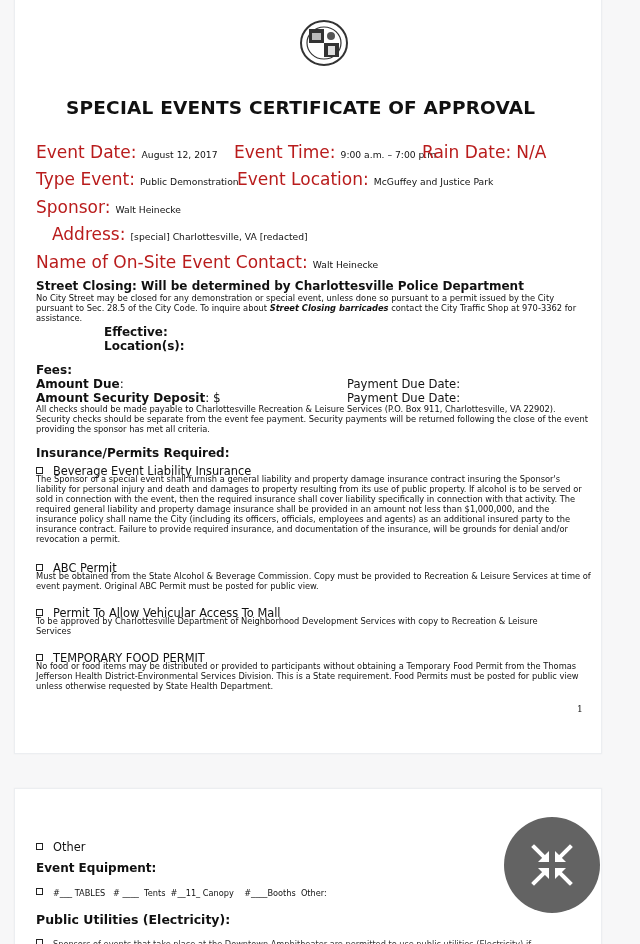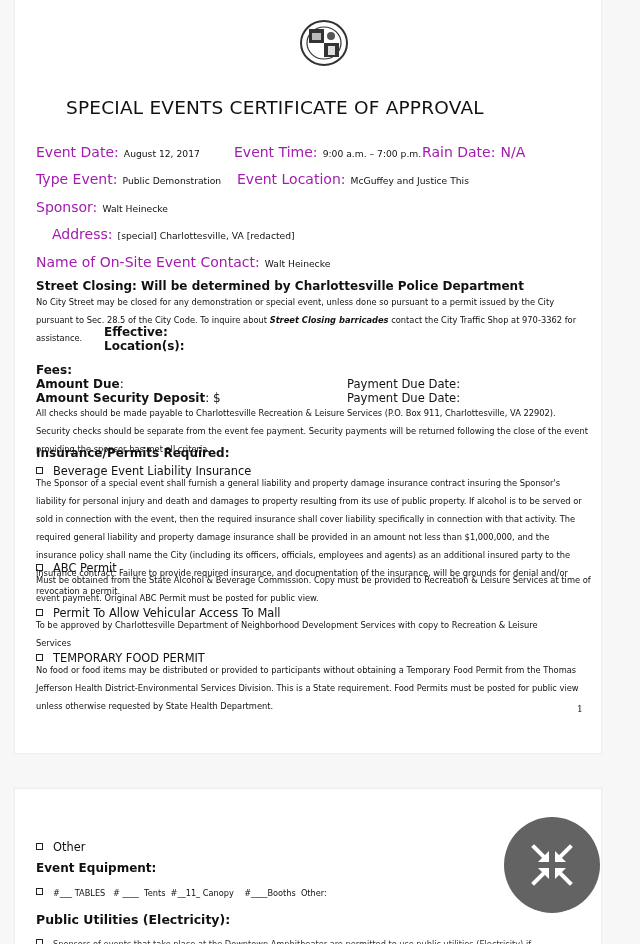--- a/index.html
+++ b/index.html
@@ -1,25 +1,25 @@
 <!DOCTYPE html>
 <html><head>
 <meta charset="utf-8">
 <style>
   html, body { margin:0; padding:0; }
   body { width:640px; height:944px; overflow:hidden; background:#f7f7f8; font-family:"DejaVu Sans", sans-serif; color:#111; position:relative; }
   .page { position:absolute; left:14px; width:586px; background:#fff; border:1px solid #eceef1; box-shadow:0 0 2px rgba(0,0,0,0.04); }
   #page1 { top:-4px; height:756px; }
   #page2 { top:788px; height:170px; }
   .abs { position:absolute; white-space:nowrap; }
-  .lbl { font-size:14px; color:#a21caf; }
+  .lbl { font-size:17px; color:#b91c1c; }
   .val { font-size:9.2px; color:#111; }
   .h-bold { font-weight:bold; font-size:12px; }
-  .small { font-size:8.3px; line-height:18px; color:#111; white-space:normal; }
-  .title { font-family:"DejaVu Sans", sans-serif; font-weight:normal; font-size:18.5px; letter-spacing:0.2px; }
+  .small { font-size:8.3px; line-height:10px; color:#111; white-space:normal; }
+  .title { font-family:"DejaVu Sans", sans-serif; font-weight:bold; font-size:18.5px; letter-spacing:0.2px; }
   .chk { display:inline-block; width:5px; height:5px; border:1px solid #222; margin-right:10px; vertical-align:1px; }
   .item-title { font-size:11.4px; }
   .fab { position:absolute; left:504px; top:817px; width:96px; height:96px; border-radius:50%; background:#636363; display:flex; align-items:center; justify-content:center; cursor:pointer; }
   .seal { position:absolute; left:284px; top:22px; }
 </style>
 </head>
 <body>
 
 <div id="page1" class="page">
 
@@ -47,21 +47,21 @@
     <span class="lbl">Rain Date:</span>
     <span class="lbl">N/A</span>
   </div>
 
   <div class="abs" style="left:21px; top:172px;">
     <span class="lbl">Type Event:</span>
     <span class="val">Public Demonstration</span>
   </div>
   <div class="abs" style="left:222px; top:172px;">
     <span class="lbl">Event Location:</span>
-    <span class="val">McGuffey and Justice This</span>
+    <span class="val">McGuffey and Justice Park</span>
   </div>
 
   <div class="abs" style="left:21px; top:200px;">
     <span class="lbl">Sponsor:</span>
     <span class="val">Walt Heinecke</span>
   </div>
 
   <div class="abs" style="left:37px; top:227px;">
     <span class="lbl">Address:</span>
     <span class="val">[special] Charlottesville, VA [redacted]</span>

